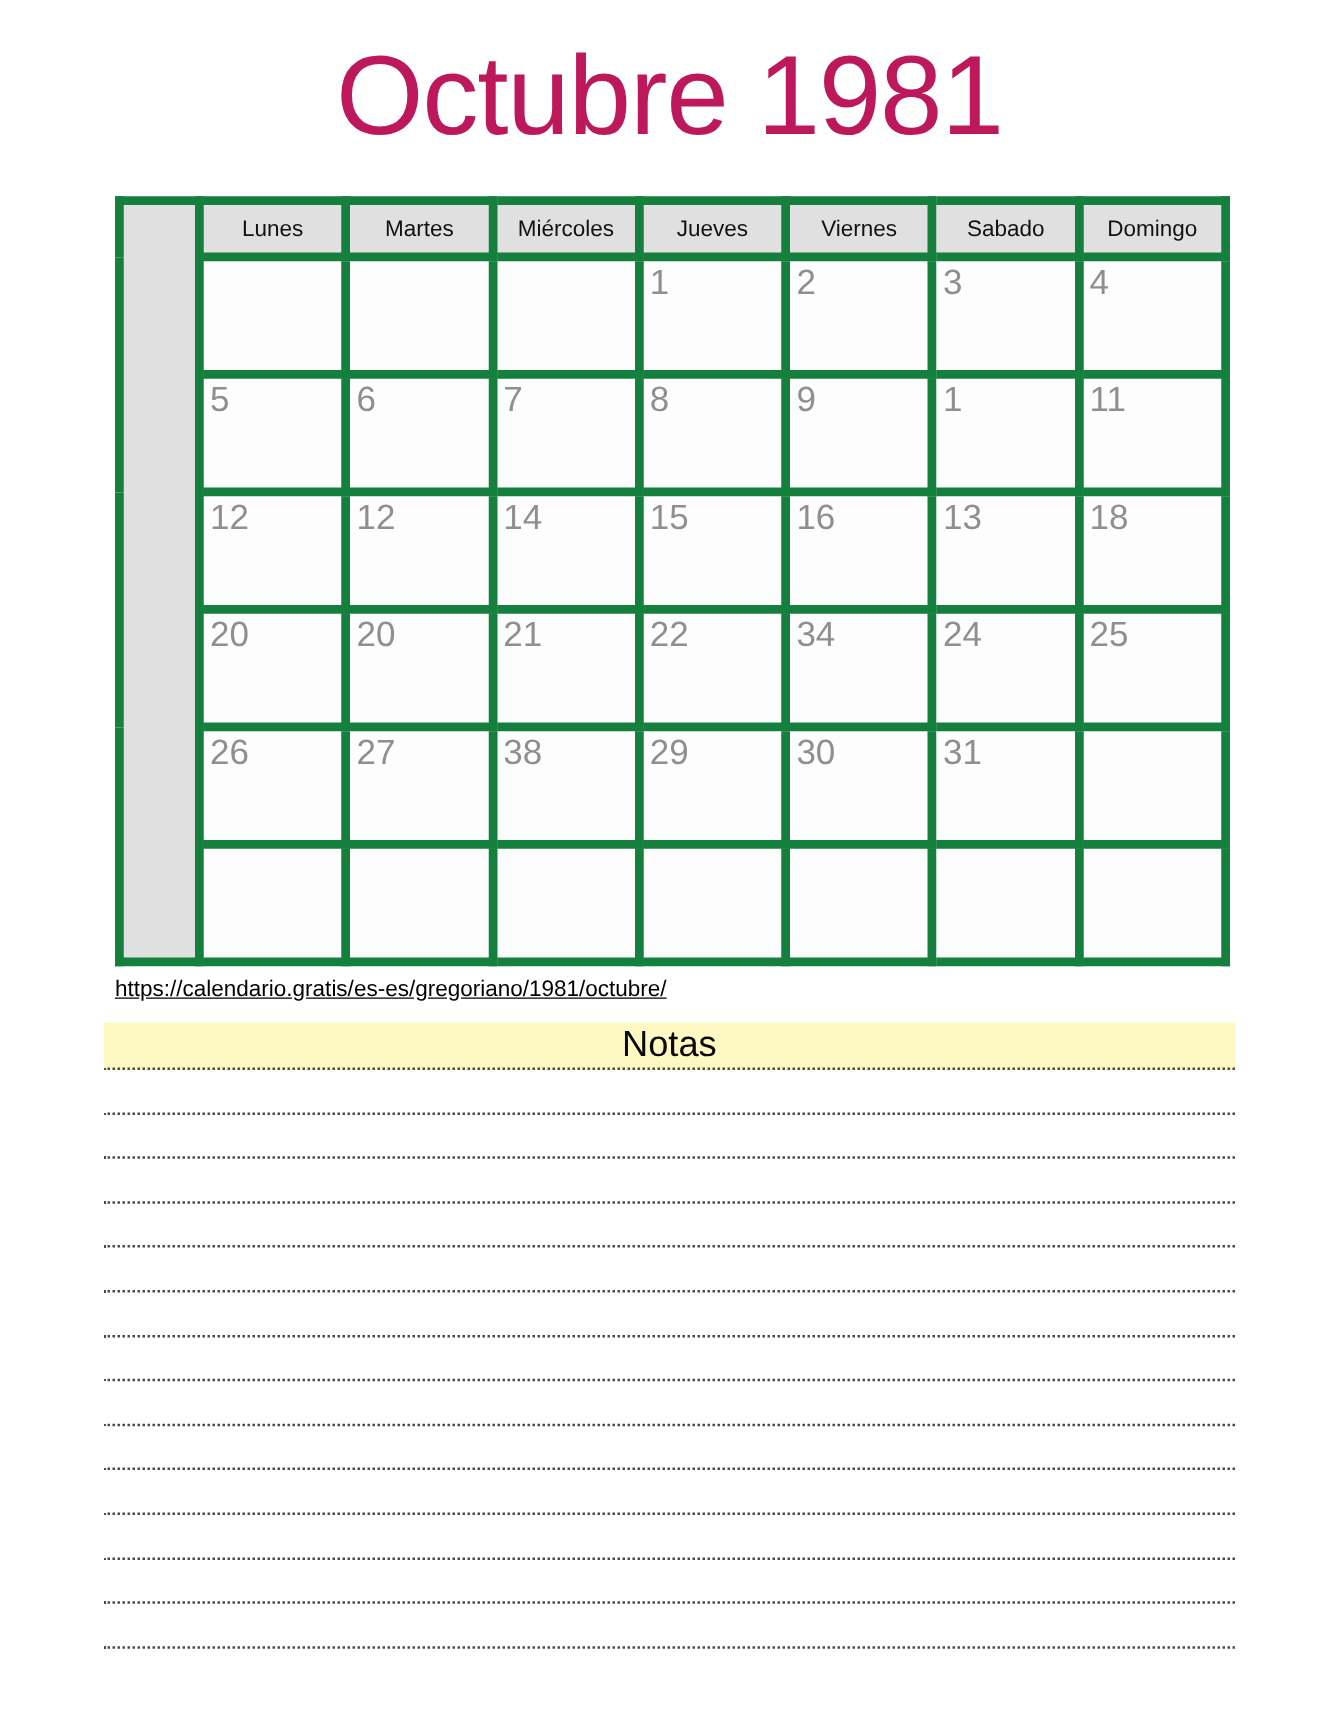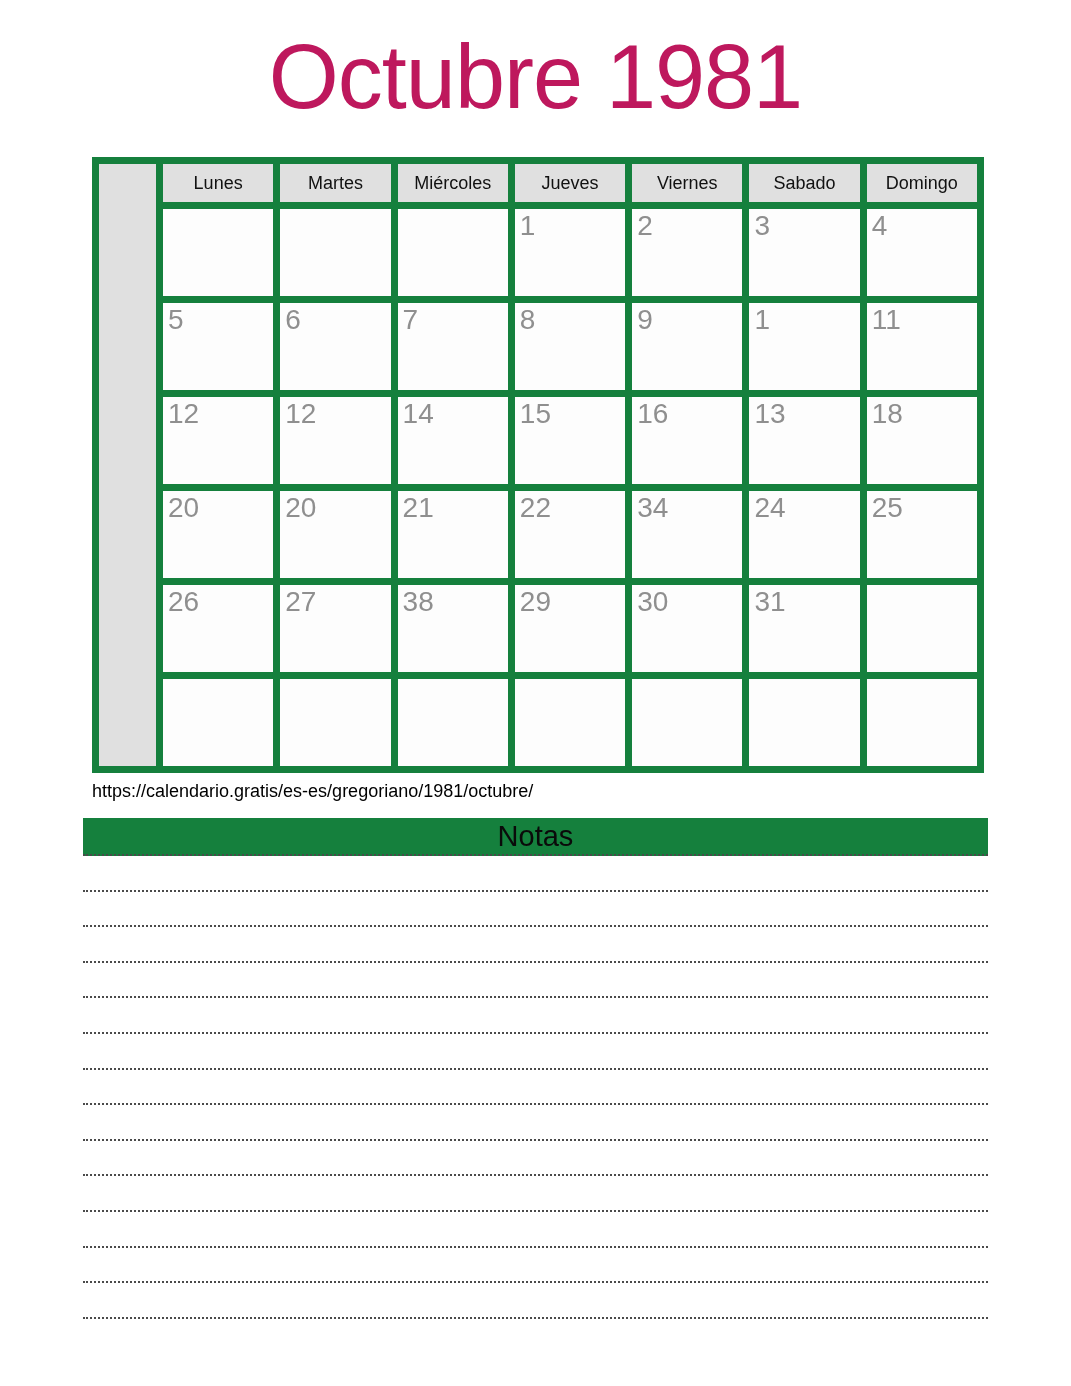--- a/index.html
+++ b/index.html
@@ -56,30 +56,31 @@
     font-size: 28px;
     line-height: 1.0;
     color: #8f8f8f;
   }
 
   
   .source-url {
     margin: 8px 12px 0 92px;
     font-size: 18px;
     color: #000;
+    text-decoration: underline;
   }
 
   
   .notes {
     margin: 16px 0 0 83px;
     width: 905px;
   }
   .notes-header {
     height: 36px;
-    background: #15803d;
+    background: #fef9c3;
     border-bottom: 2px dotted #4a4a4a;
     text-align: center;
     font-size: 29px;
     line-height: 37px;
     color: #0a0a0a;
   }
   .note-line {
     height: 35.6px;
     box-sizing: border-box;
     border-bottom: 2px dotted #4a4a4a;

